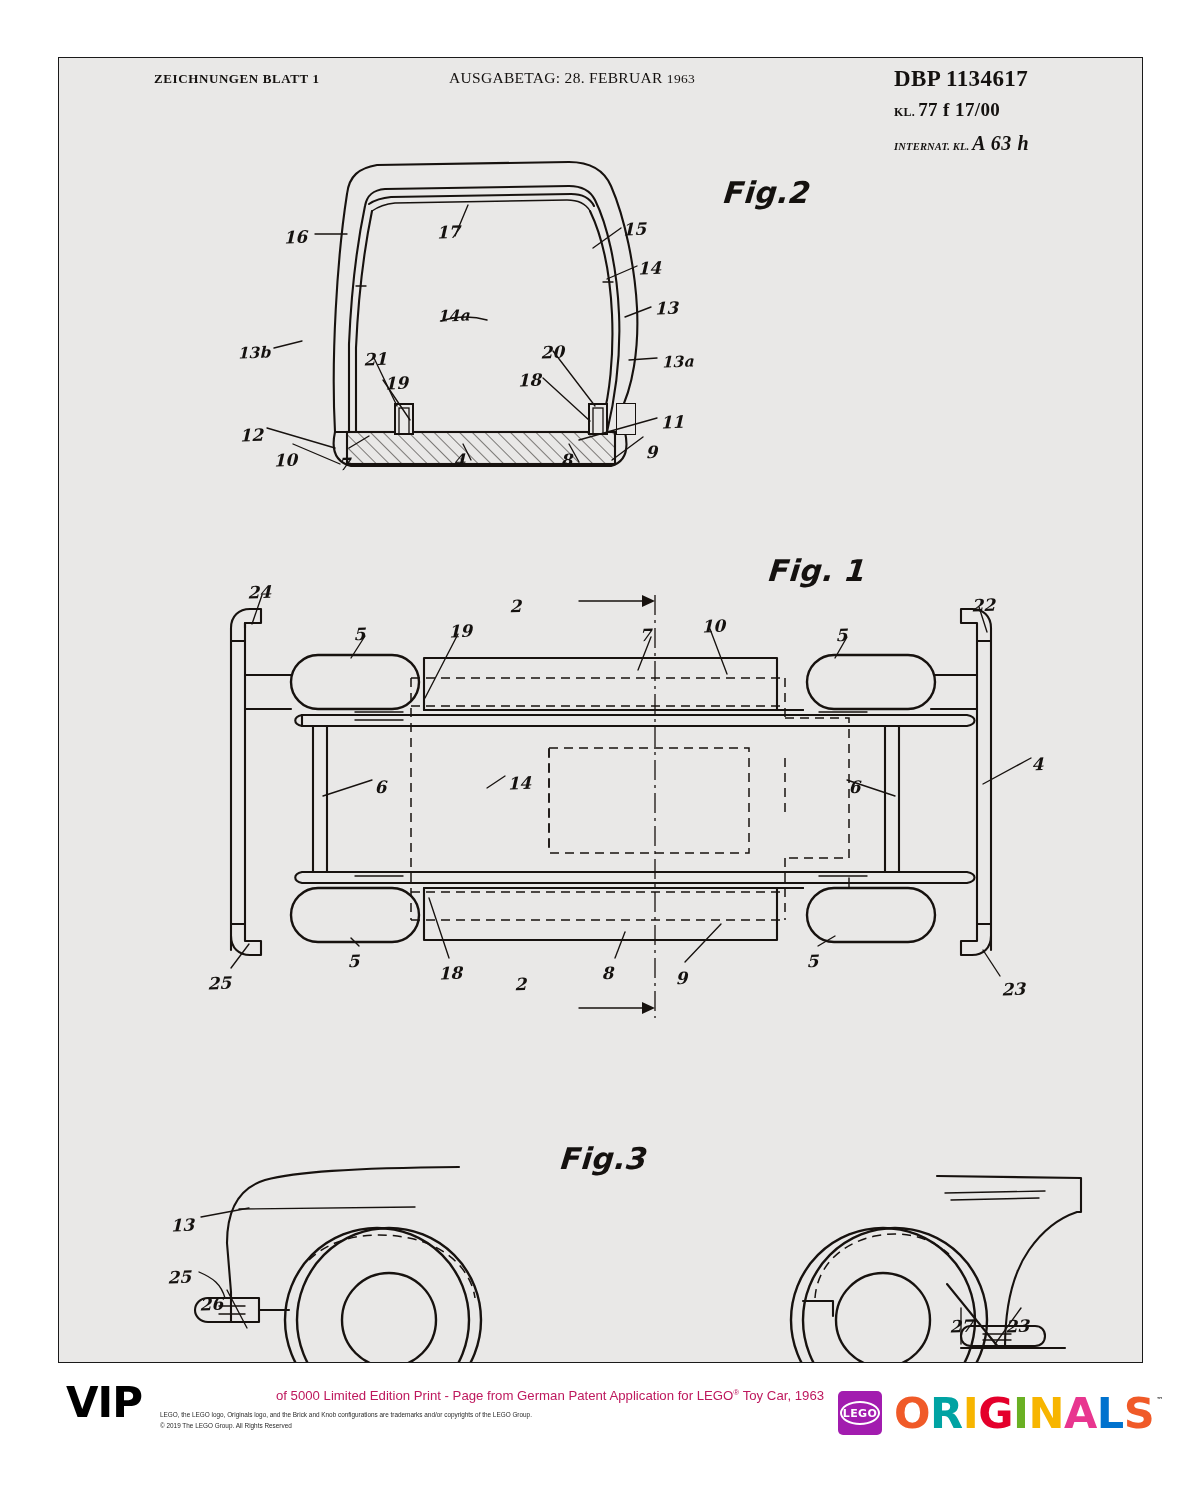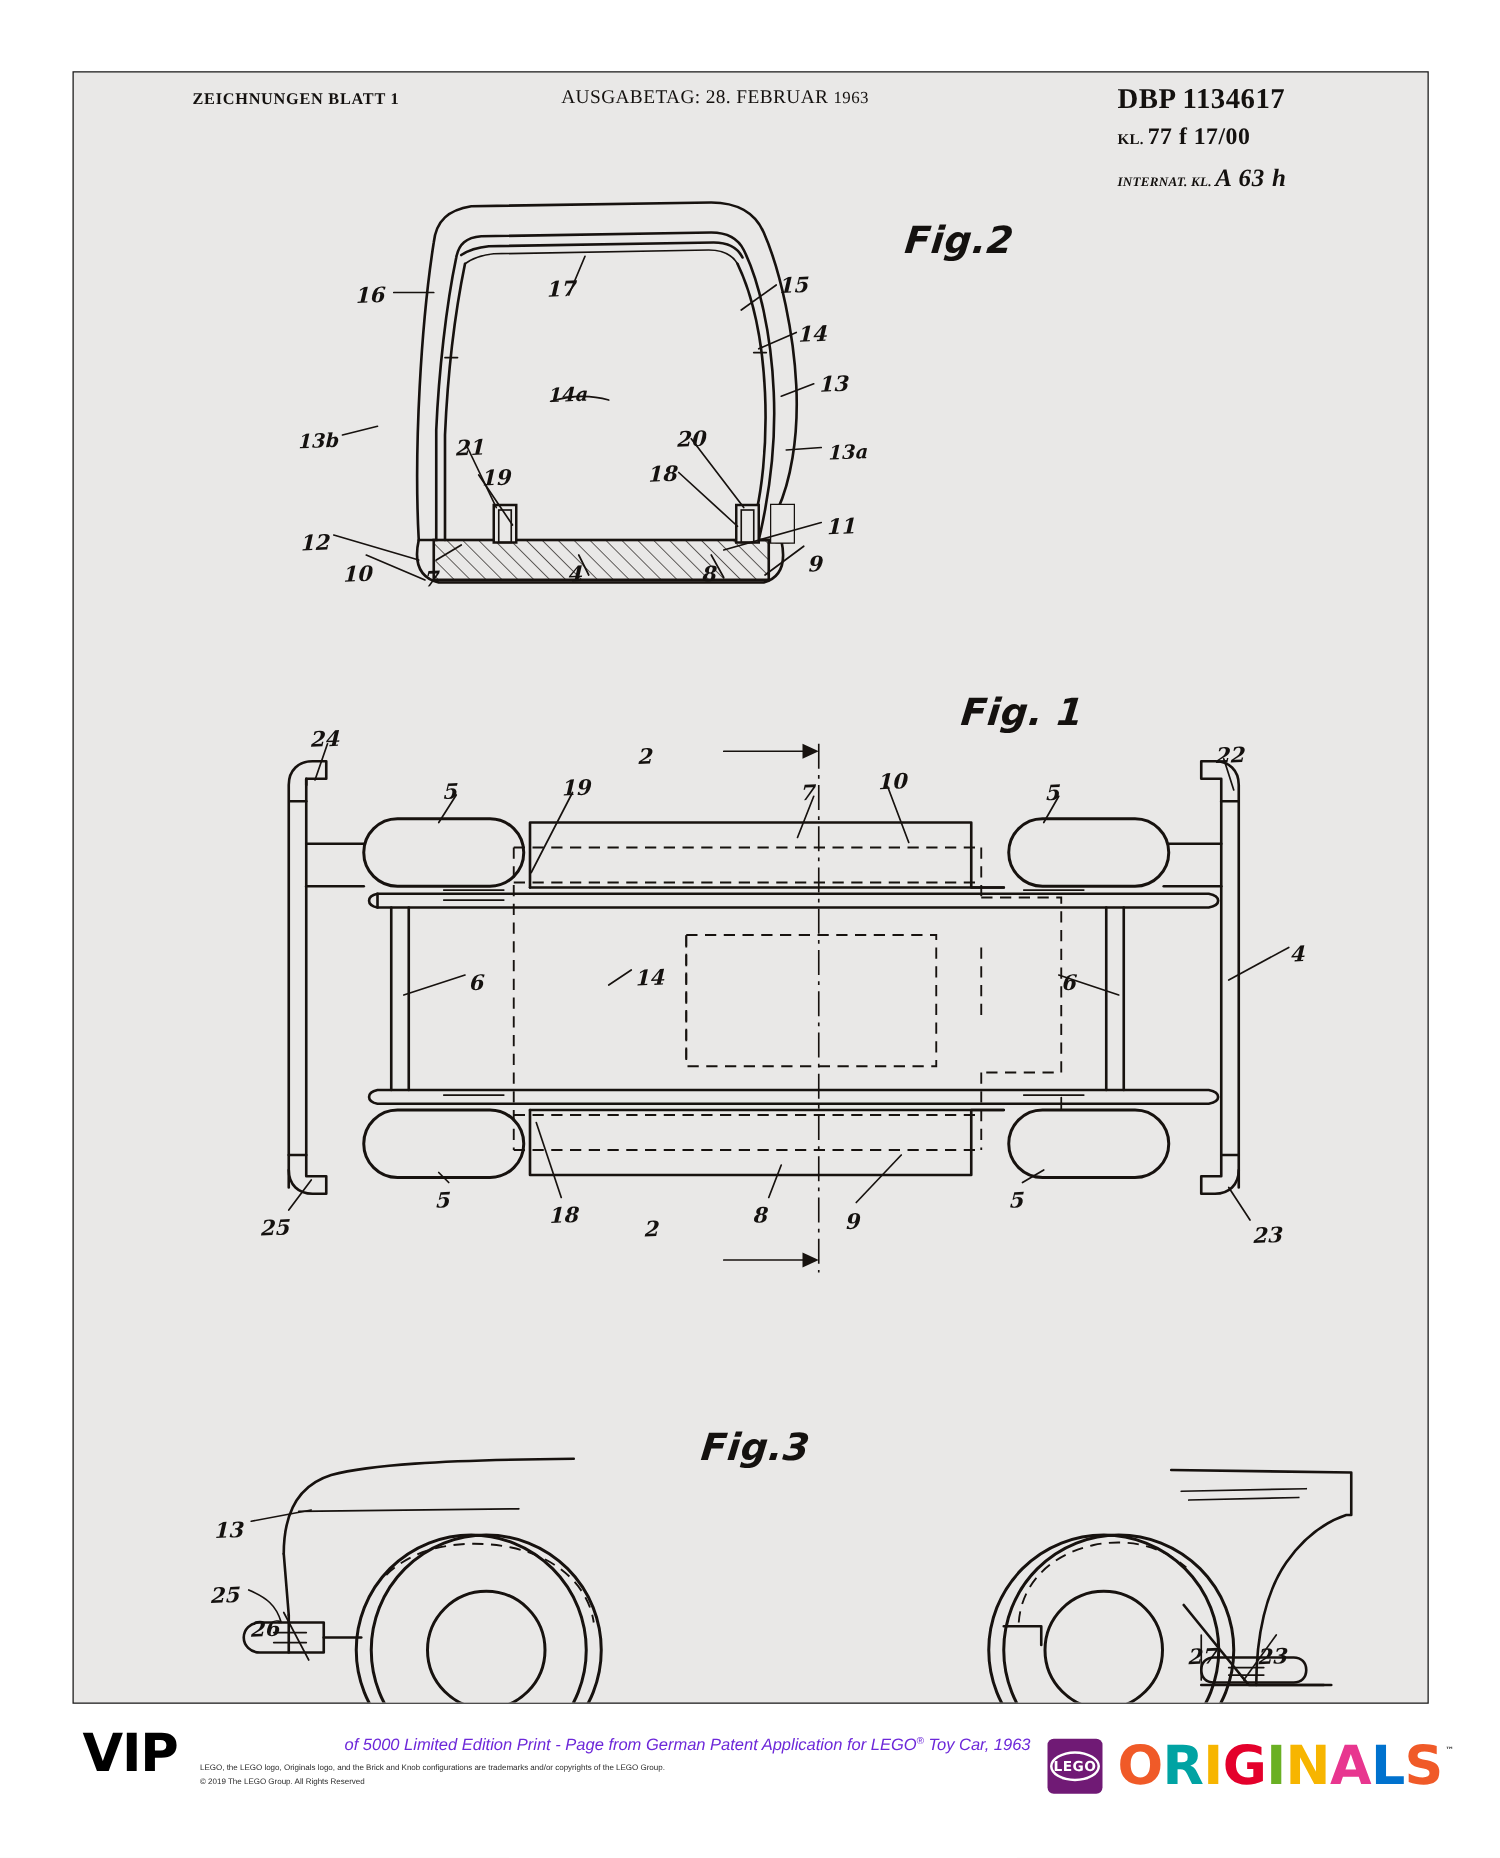--- a/index.html
+++ b/index.html
@@ -66,32 +66,32 @@
   #footer{position:absolute;left:0;top:1372px;width:1200px;height:114px;background:#fff;}
   #vip{
     position:absolute;left:66px;top:10px;
     font-family:"DejaVu Sans", sans-serif;
     font-weight:700;font-size:42px;letter-spacing:-1px;color:#000000;
     line-height:1;
   }
   #foot-main{
     position:absolute;left:225px;top:16px;width:650px;
     font-family:"Liberation Sans", sans-serif;
-    font-size:13.2px;color:#6d28d9;text-align:center;white-space:nowrap;font-style:italic;
+    font-size:13.2px;color:#be185d;text-align:center;white-space:nowrap;
   }
   #foot-main sup{font-size:8px;vertical-align:super;}
   #foot-legal{
     position:absolute;left:160px;top:38px;width:620px;
     font-family:"Liberation Sans", sans-serif;
     font-size:6.4px;line-height:1.65;color:#2a2a2a;
   }
   
   #logo-block{position:absolute;left:838px;top:1390px;height:46px;display:flex;align-items:center;}
   #lego-sq{
-    width:44px;height:44px;background:#701a75;border-radius:5px;
+    width:44px;height:44px;background:#a21caf;border-radius:5px;
     display:flex;align-items:center;justify-content:center;
   }
   #lego-sq .oval{
     width:36px;height:20px;border:2px solid #fff;border-radius:50%;
     display:flex;align-items:center;justify-content:center;
     font-family:"DejaVu Sans", sans-serif;font-weight:700;font-size:11px;
     color:#fff;letter-spacing:.4px;
   }
   #orig{display:flex;align-items:center;margin-left:12px;position:relative;}
   #orig .gl{

